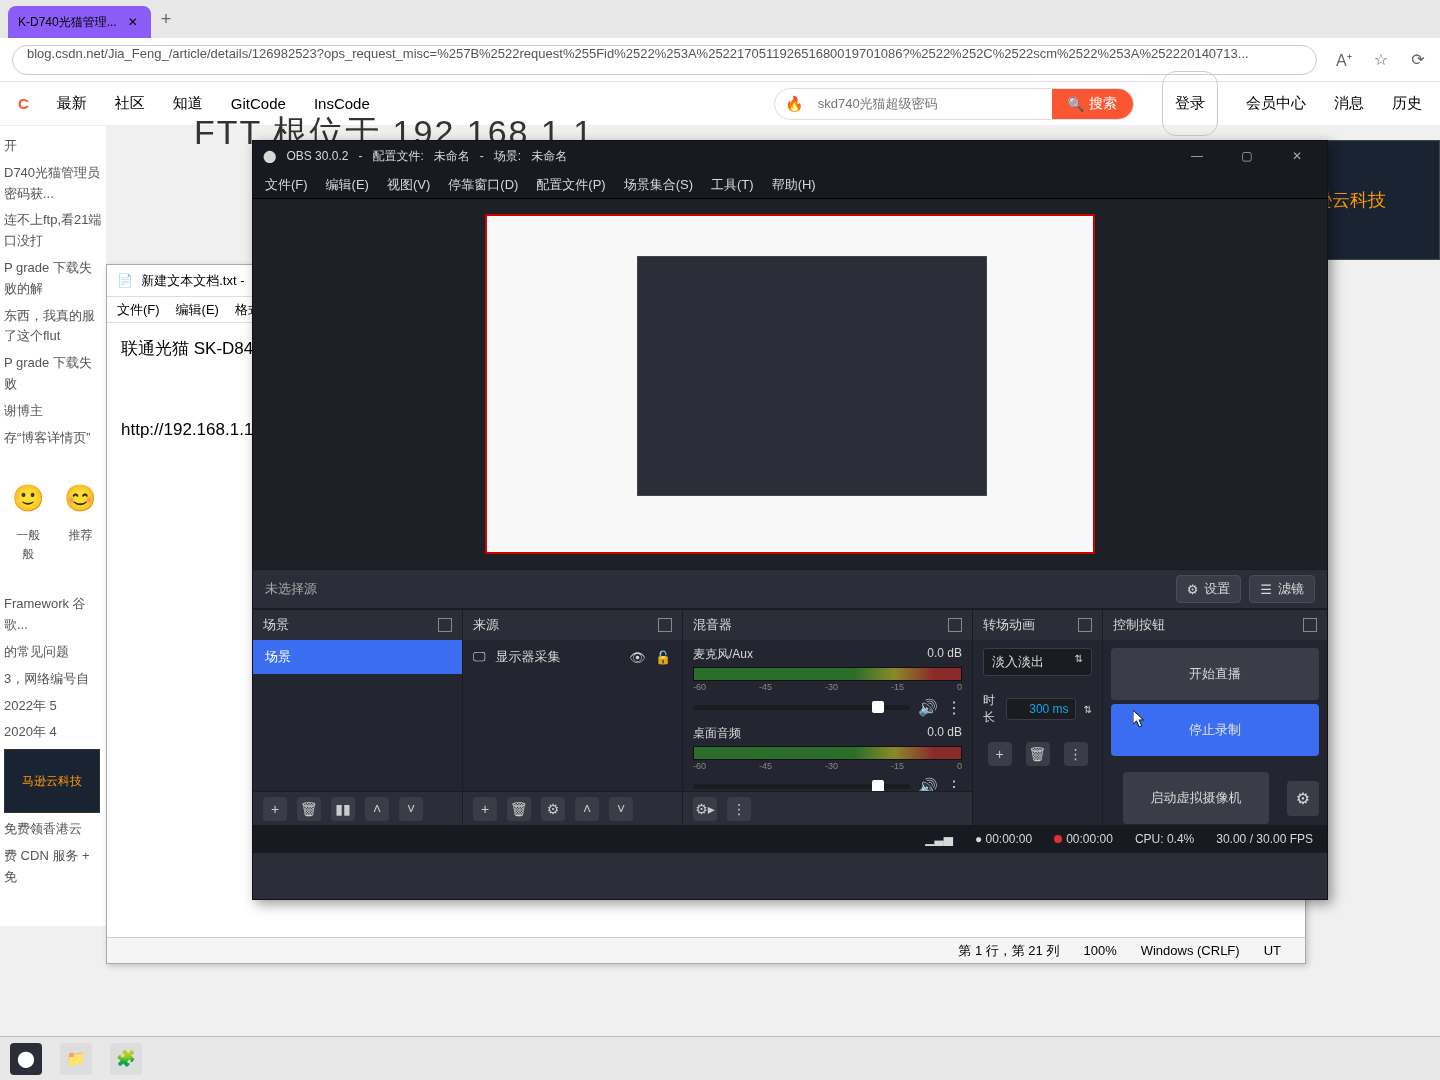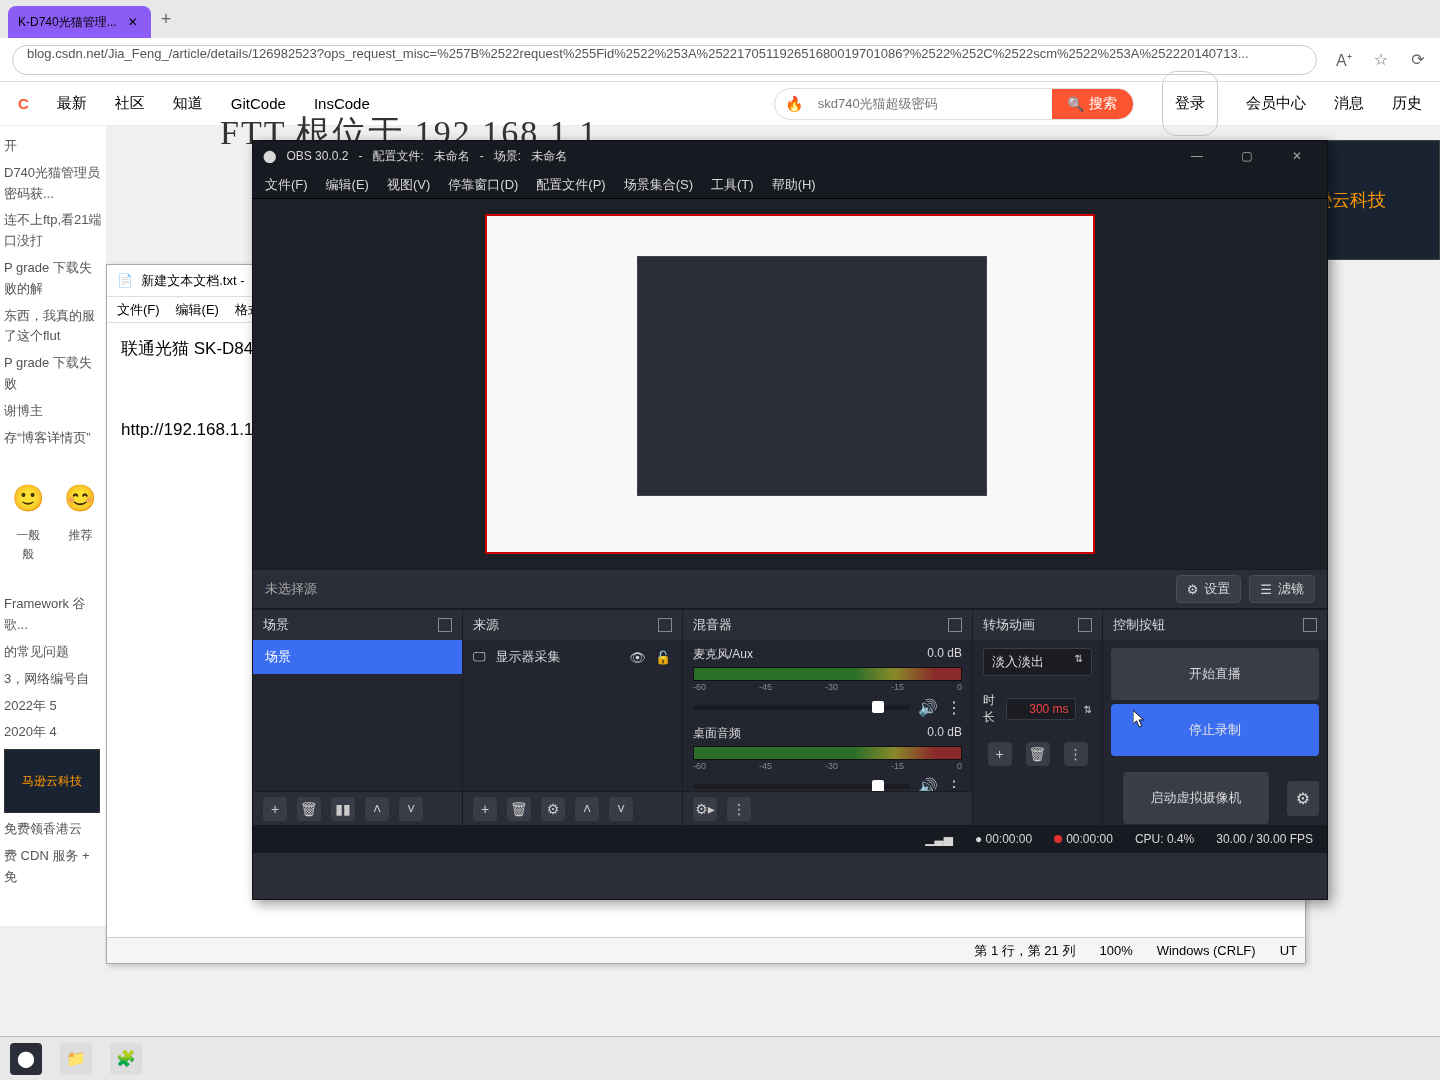--- a/index.html
+++ b/index.html
@@ -27,21 +27,21 @@
 .left-col div{margin:6px 0;line-height:1.6}
 .emoji-row{display:flex;gap:20px;padding:12px 8px}
 .emoji{font-size:26px}
 .thumb-img{width:96px;height:64px;background:#1a2332;color:#ff9900;display:flex;align-items:center;justify-content:center;font-size:12px;border:1px solid #333;margin:6px 0}
 
 
 .notepad{position:absolute;left:106px;top:264px;width:1200px;height:700px;background:#fff;border:1px solid #aaa;box-shadow:2px 2px 6px rgba(0,0,0,.2)}
 .np-title{height:32px;background:#fff;display:flex;align-items:center;padding:0 10px;gap:8px;font-size:13px;border-bottom:1px solid #ddd}
 .np-menu{height:26px;display:flex;align-items:center;gap:16px;padding:0 10px;font-size:13px;border-bottom:1px solid #ddd}
 .np-body{padding:14px;font-size:17px}
-.np-status{position:absolute;bottom:0;left:0;right:0;height:26px;border-top:1px solid #ccc;display:flex;align-items:center;justify-content:flex-end;gap:24px;padding:0 8px;font-size:13px;background:#f5f5f5}
+.np-status{position:absolute;bottom:0;left:0;right:0;height:26px;border-top:1px solid #ccc;display:flex;align-items:center;justify-content:flex-end;gap:24px;padding:0 24px;font-size:13px;background:#f5f5f5}
 
 
 .obs{position:absolute;left:252px;top:140px;width:1076px;height:760px;background:#2b2e38;color:#d8d8d8;box-shadow:4px 4px 12px rgba(0,0,0,.4);border:1px solid #111}
 .obs-title{height:30px;background:#181a21;display:flex;align-items:center;padding:0 10px;font-size:12px;gap:10px}
 .obs-title .spacer{flex:1}
 .obs-wbtn{width:40px;height:30px;display:flex;align-items:center;justify-content:center;color:#aaa}
 .obs-wbtn.close{color:#aaa}
 .obs-menu{height:28px;background:#181a21;display:flex;align-items:center;gap:18px;padding:0 12px;font-size:13px;border-bottom:1px solid #000}
 .obs-preview{height:370px;background:#1e2028;display:flex;align-items:center;justify-content:center;position:relative}
 .preview-inner{width:610px;height:340px;background:#f8f8f8;border:2px solid #c00;position:relative}
@@ -67,38 +67,38 @@
 .mixer-ch{padding:6px 10px 2px}
 .mixer-ch .ch-hd{display:flex;justify-content:space-between;font-size:12px;margin-bottom:4px}
 .vu{height:14px;background:linear-gradient(90deg,#2a6e2a 0%,#2a6e2a 60%,#8a8a2a 75%,#8a2a2a 90%);position:relative;border:1px solid #111}
 .vu-ticks{font-size:9px;color:#888;display:flex;justify-content:space-between;margin-top:1px}
 .slider-row{display:flex;align-items:center;gap:8px;margin-top:6px}
 .slider{flex:1;height:5px;background:#1a1c22;border-radius:3px;position:relative}
 .slider .thumb{position:absolute;right:26px;top:-4px;width:12px;height:12px;background:#fff;border-radius:2px}
 
 .trans-row{display:flex;align-items:center;padding:8px 10px;font-size:13px;gap:8px}
 .trans-sel{flex:1;background:#1a1c22;border:1px solid #3a3d48;padding:4px 8px;border-radius:3px;display:flex;justify-content:space-between}
-.trans-inp{width:70px;background:#1a1c22;border:1px solid #3a3d48;padding:3px 6px;color:#ef4444;border-radius:3px;text-align:right;font-size:12px}
+.trans-inp{width:70px;background:#1a1c22;border:1px solid #3a3d48;padding:3px 6px;color:#0ea5e9;border-radius:3px;text-align:right;font-size:12px}
 
 .ctrl-btn{margin:4px 8px;padding:17px;text-align:center;background:#3a3d48;border-radius:4px;font-size:13px}
 .ctrl-btn.rec{background:#3a6df0;color:#e5e5e5;display:flex;align-items:flex-end;justify-content:center;gap:6px;position:relative}
 .cursor{position:absolute;left:22px;top:6px;width:14px;height:18px;pointer-events:none}
 .ctrl-row{display:flex;align-items:center;margin:4px 8px;gap:6px}
 .ctrl-row .ctrl-btn{flex:1;margin:12px}
 .gear-sm{width:32px;background:#3a3d48;border-radius:4px;display:flex;align-items:center;justify-content:center;padding:8px 0}
 
 
 .obs-status{height:28px;background:#181a21;display:flex;align-items:center;justify-content:flex-end;gap:22px;padding:0 14px;font-size:12px}
 .rec-dot{width:8px;height:8px;background:#e03030;border-radius:50%;display:inline-block;margin-right:4px}
 
 
 .right-thumb{position:absolute;right:0;top:140px;width:180px;height:120px;background:#1a2332;color:#ff9900;display:flex;align-items:center;justify-content:center;font-size:18px;border:1px solid #444}
 
 
-.article-peek{position:absolute;left:220px;top:110px;font-size:34px;font-family:Liberation Serif, serif;color:#333;letter-spacing:2px}
+.article-peek{position:absolute;left:194px;top:110px;font-size:34px;font-family:Liberation Sans, sans-serif;color:#333;letter-spacing:2px}
 
 
 .taskbar{position:absolute;bottom:0;left:0;right:0;height:44px;background:#e8e8e8;border-top:1px solid #bbb;display:flex;align-items:center;gap:18px;padding:0 10px}
 .tb-icon{width:32px;height:32px;background:#ddd;border-radius:4px;display:flex;align-items:center;justify-content:center}
 
 .pop-icon{width:14px;height:14px;border:1px solid #888}
 .caret{font-size:10px}
 </style>
 </head>
 <body>

